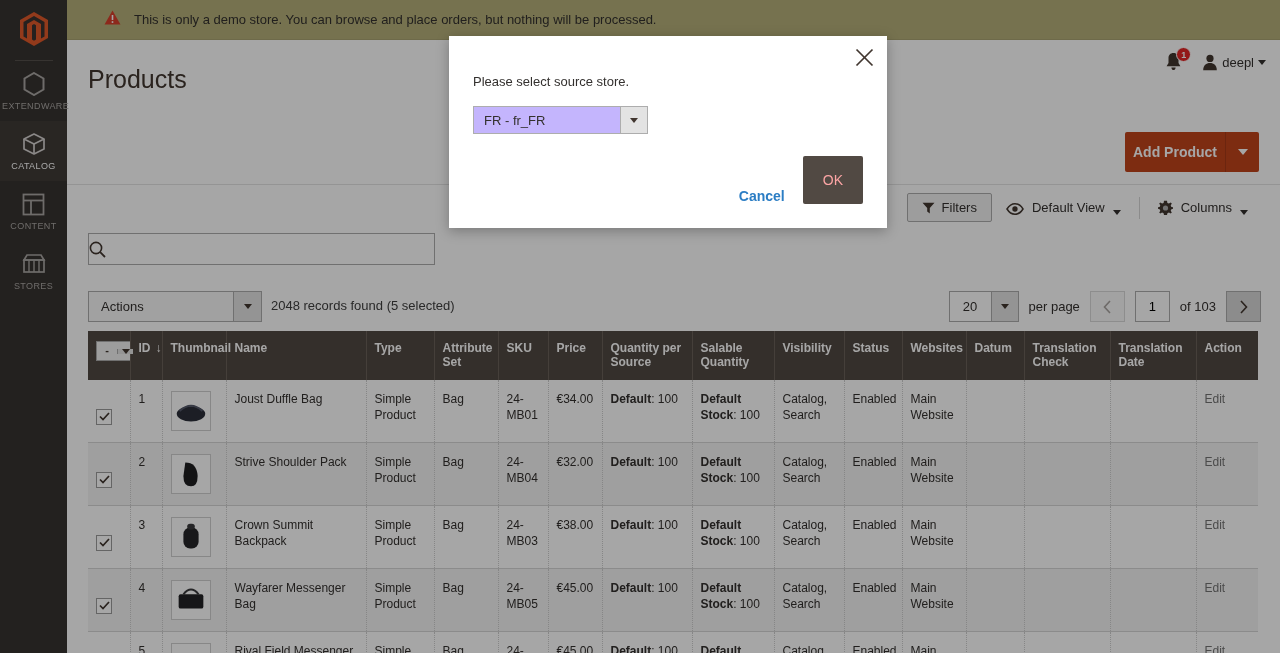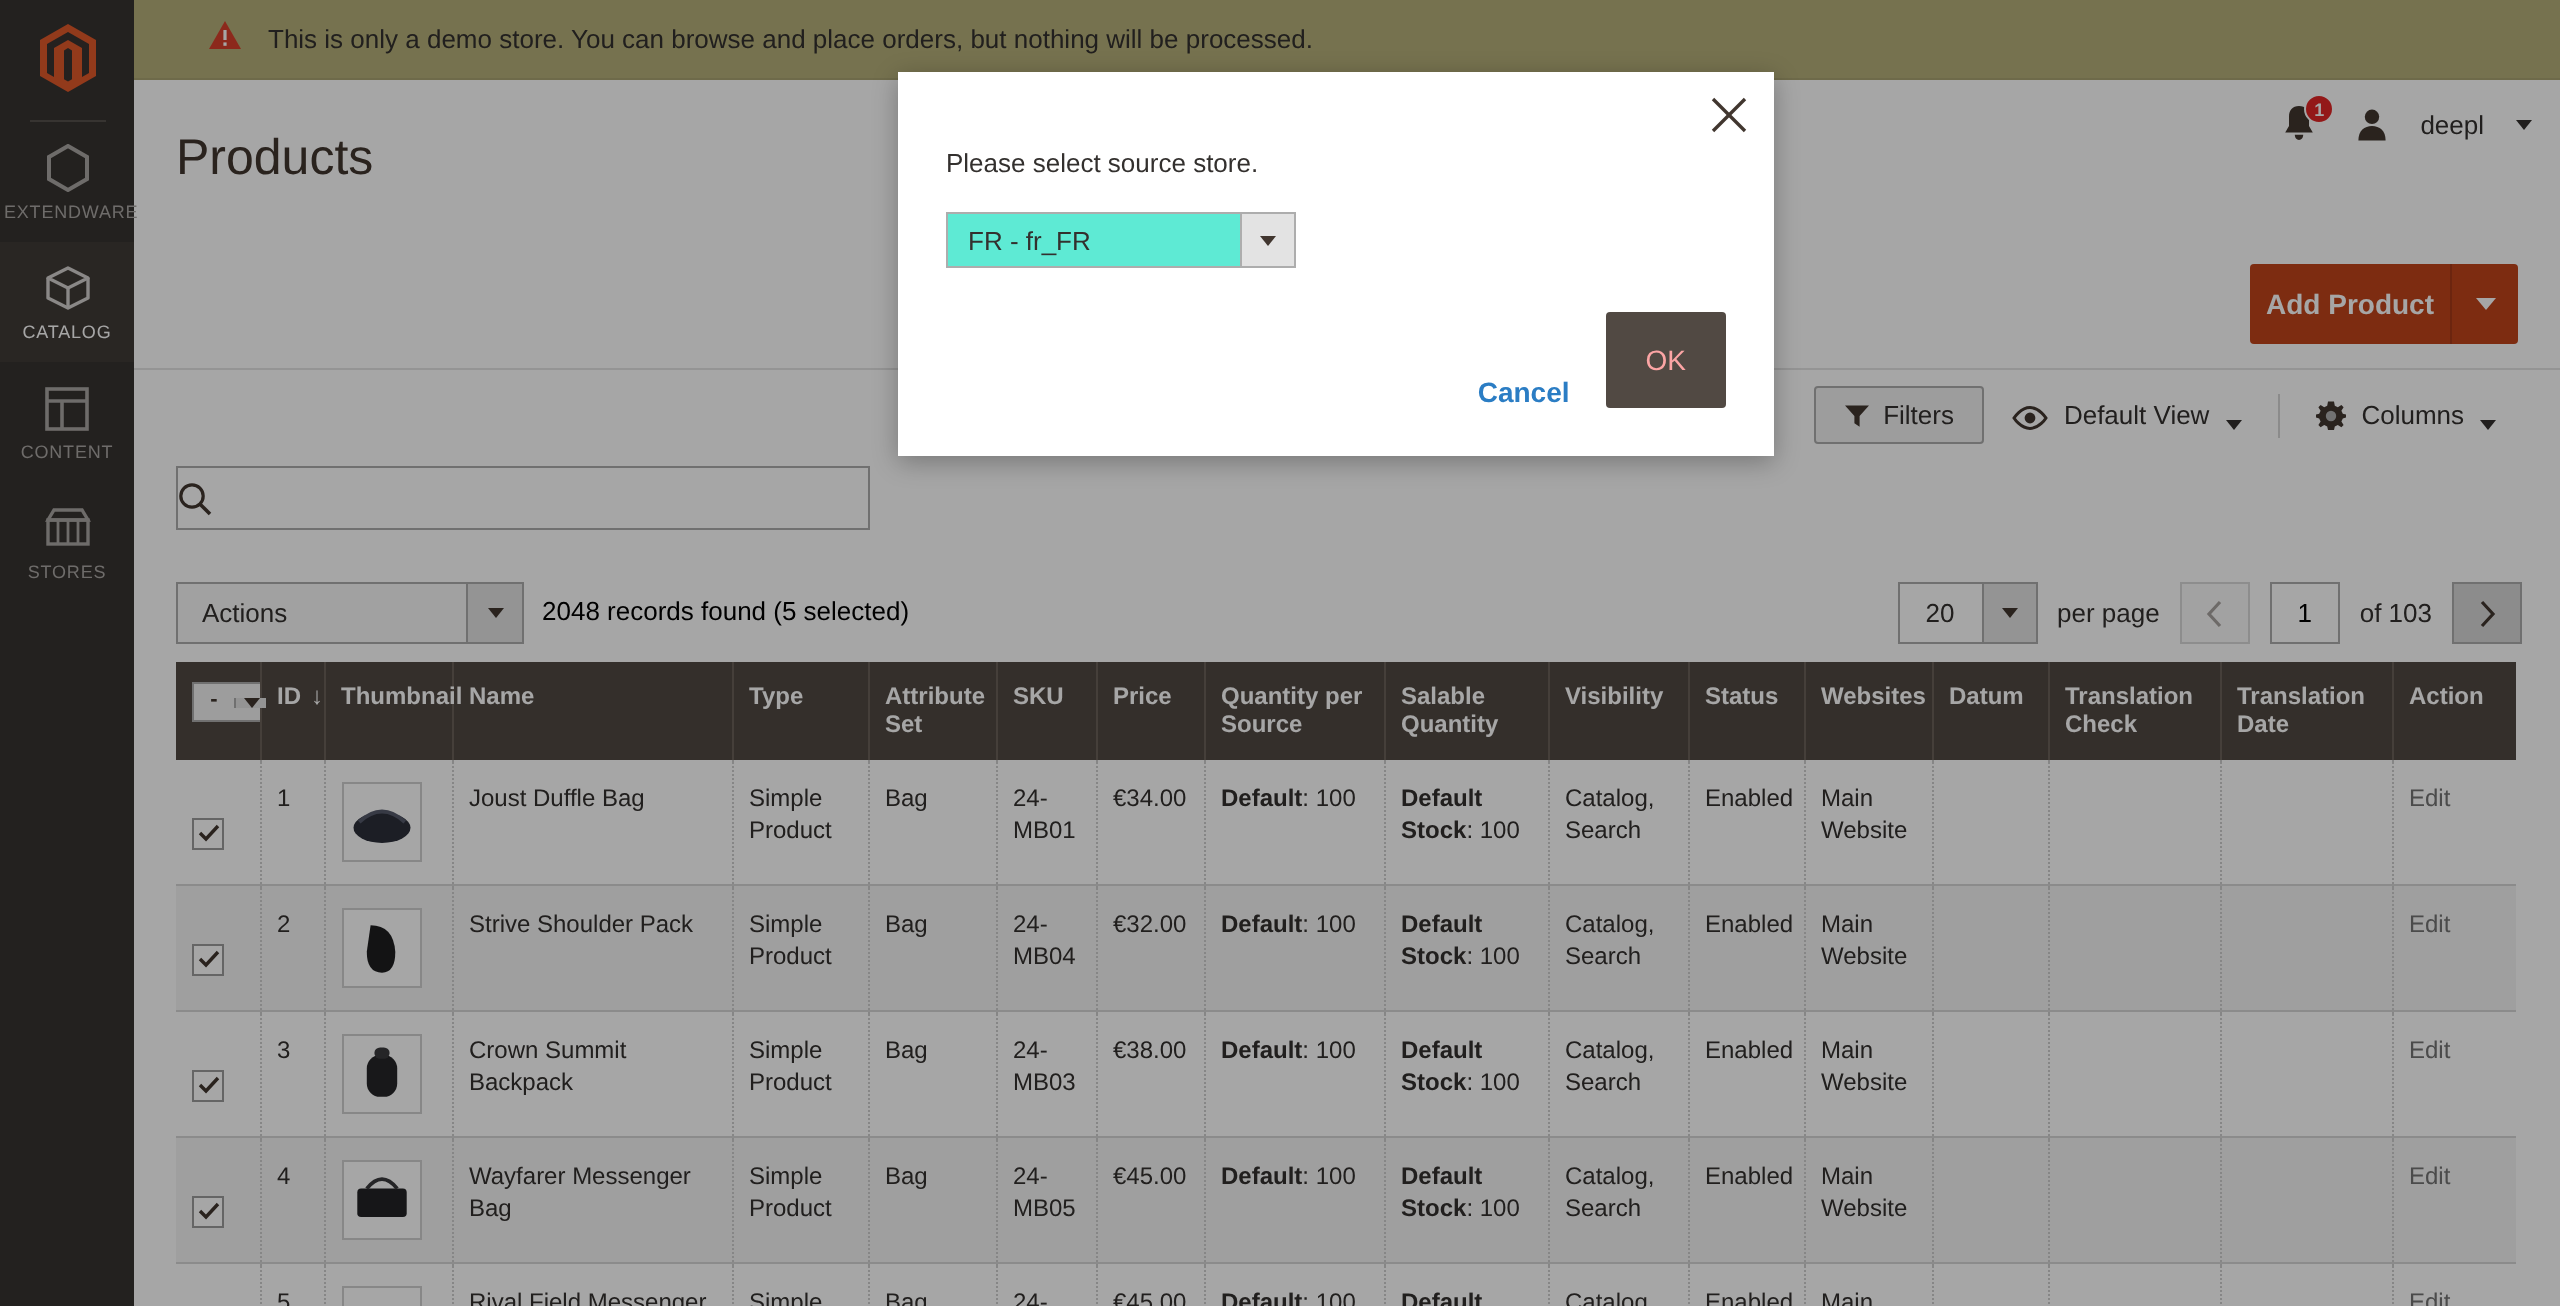--- a/index.html
+++ b/index.html
@@ -49,21 +49,21 @@
   }
   .head-right { position: absolute; right: 14px; top: 12px; display: flex; align-items: center; gap: 18px; }
   .bell-wrap { position: relative; width: 20px; height: 20px; cursor: pointer; }
   .bell-badge {
     position: absolute; right: -7px; top: -5px;
     background: #e22626; color: #fff; font-size: 9px; font-weight: bold;
     width: 15px; height: 15px; border-radius: 50%;
     display: flex; align-items: center; justify-content: center;
     border: 1px solid #fff;
   }
-  .user-menu { display: flex; align-items: center; gap: 16px; cursor: pointer; }
+  .user-menu { display: flex; align-items: center; gap: 4px; cursor: pointer; }
   .user-name { font-size: 13px; color: #33302e; }
   .caret-dn {
     width: 0; height: 0; border-left: 4px solid transparent;
     border-right: 4px solid transparent; border-top: 5px solid #33302e;
   }
 
   .action-bar {
     height: 68px; border-bottom: 1px solid #e3e3e3;
     position: relative;
   }
@@ -110,21 +110,21 @@
   .search-icon-btn { padding-right: 12px; cursor: pointer; display: flex; }
 
   .actions-row { position: relative; height: 40px; padding: 0 21px; }
   .sel-actions {
     position: absolute; left: 21px; top: 0; display: flex;
     border: 1px solid #adadad; height: 31px; cursor: pointer;
   }
   .sel-actions-label { width: 144px; display: flex; align-items: center; padding-left: 12px; font-size: 13px; color: #33302e; background: #f7f7f7; }
   .sel-actions-btn { width: 28px; display: flex; align-items: center; justify-content: center; background: #e3e3e3; border-left: 1px solid #adadad; }
   .caret-dk { width: 0; height: 0; border-left: 4px solid transparent; border-right: 4px solid transparent; border-top: 5px solid #41362f; }
-  .records-found { position: absolute; left: 204px; top: 7px; font-size: 13px; color: #000000; }
+  .records-found { position: absolute; left: 204px; top: 7px; font-size: 13px; color: #404040; }
 
   .pager { position: absolute; right: 19px; top: 0; display: flex; align-items: center; gap: 10px; }
   .per-page-sel { display: flex; border: 1px solid #adadad; height: 31px; }
   .per-page-val { width: 41px; display: flex; align-items: center; justify-content: center; font-size: 13px; color: #33302e; background: #fff; }
   .per-page-btn { width: 27px; display: flex; align-items: center; justify-content: center; background: #e3e3e3; border-left: 1px solid #adadad; }
   .per-page-txt { font-size: 13px; color: #33302e; }
   .pg-arrow {
     width: 35px; height: 31px; border: 1px solid #adadad; background: #f2f2f2;
     display: flex; align-items: center; justify-content: center; cursor: pointer;
   }
@@ -181,21 +181,21 @@
     box-shadow: 0 3px 12px rgba(0,0,0,0.28);
   }
   .modal-close {
     position: absolute; right: 9px; top: 7px;
     width: 28px; height: 28px; cursor: pointer;
     display: flex; align-items: center; justify-content: center;
   }
   .modal-body { padding: 38px 24px 0 24px; }
   .modal-msg { font-size: 13px; color: #33302e; margin-bottom: 17px; }
   .modal-select { display: flex; border: 1px solid #adadad; width: 175px; height: 28px; cursor: pointer; }
-  .modal-select-val { flex: 1; display: flex; align-items: center; padding-left: 10px; font-size: 13px; color: #33302e; background: #5eead4; }
+  .modal-select-val { flex: 1; display: flex; align-items: center; padding-left: 10px; font-size: 13px; color: #33302e; background: #c4b5fd; }
   .modal-select-btn { width: 27px; display: flex; align-items: center; justify-content: center; background: #e3e3e3; border-left: 1px solid #adadad; }
   .modal-footer {
     display: flex; align-items: flex-end; justify-content: flex-end; gap: 18px;
     padding: 22px 24px 24px 24px;
   }
   .btn-cancel {
     background: none; border: none; cursor: pointer;
     color: #2b7dc4; font-size: 14px; font-weight: bold;
     font-family: "Liberation Sans", sans-serif;
   }

